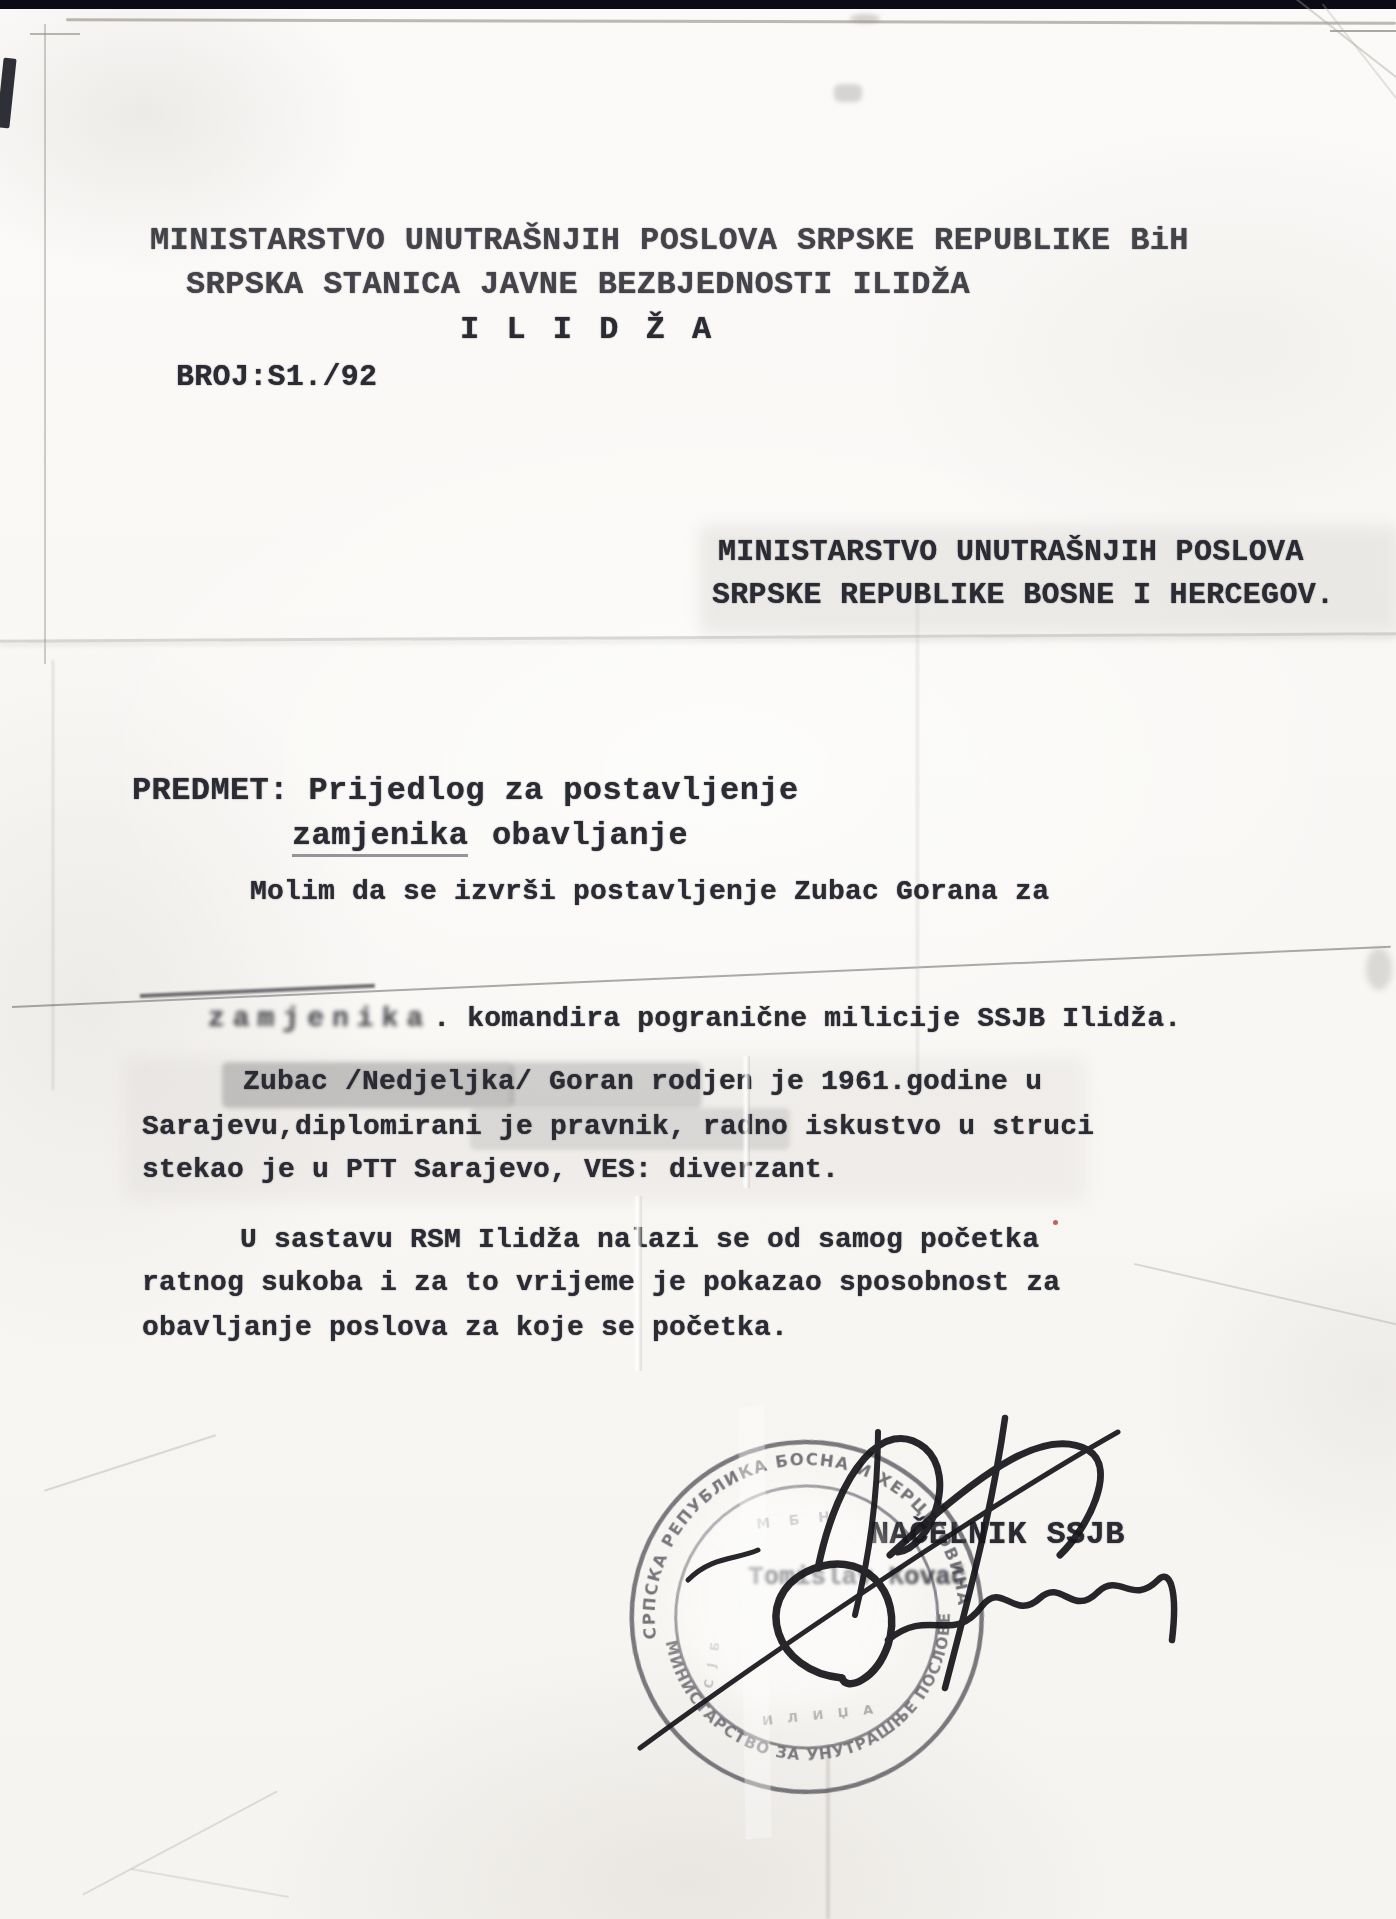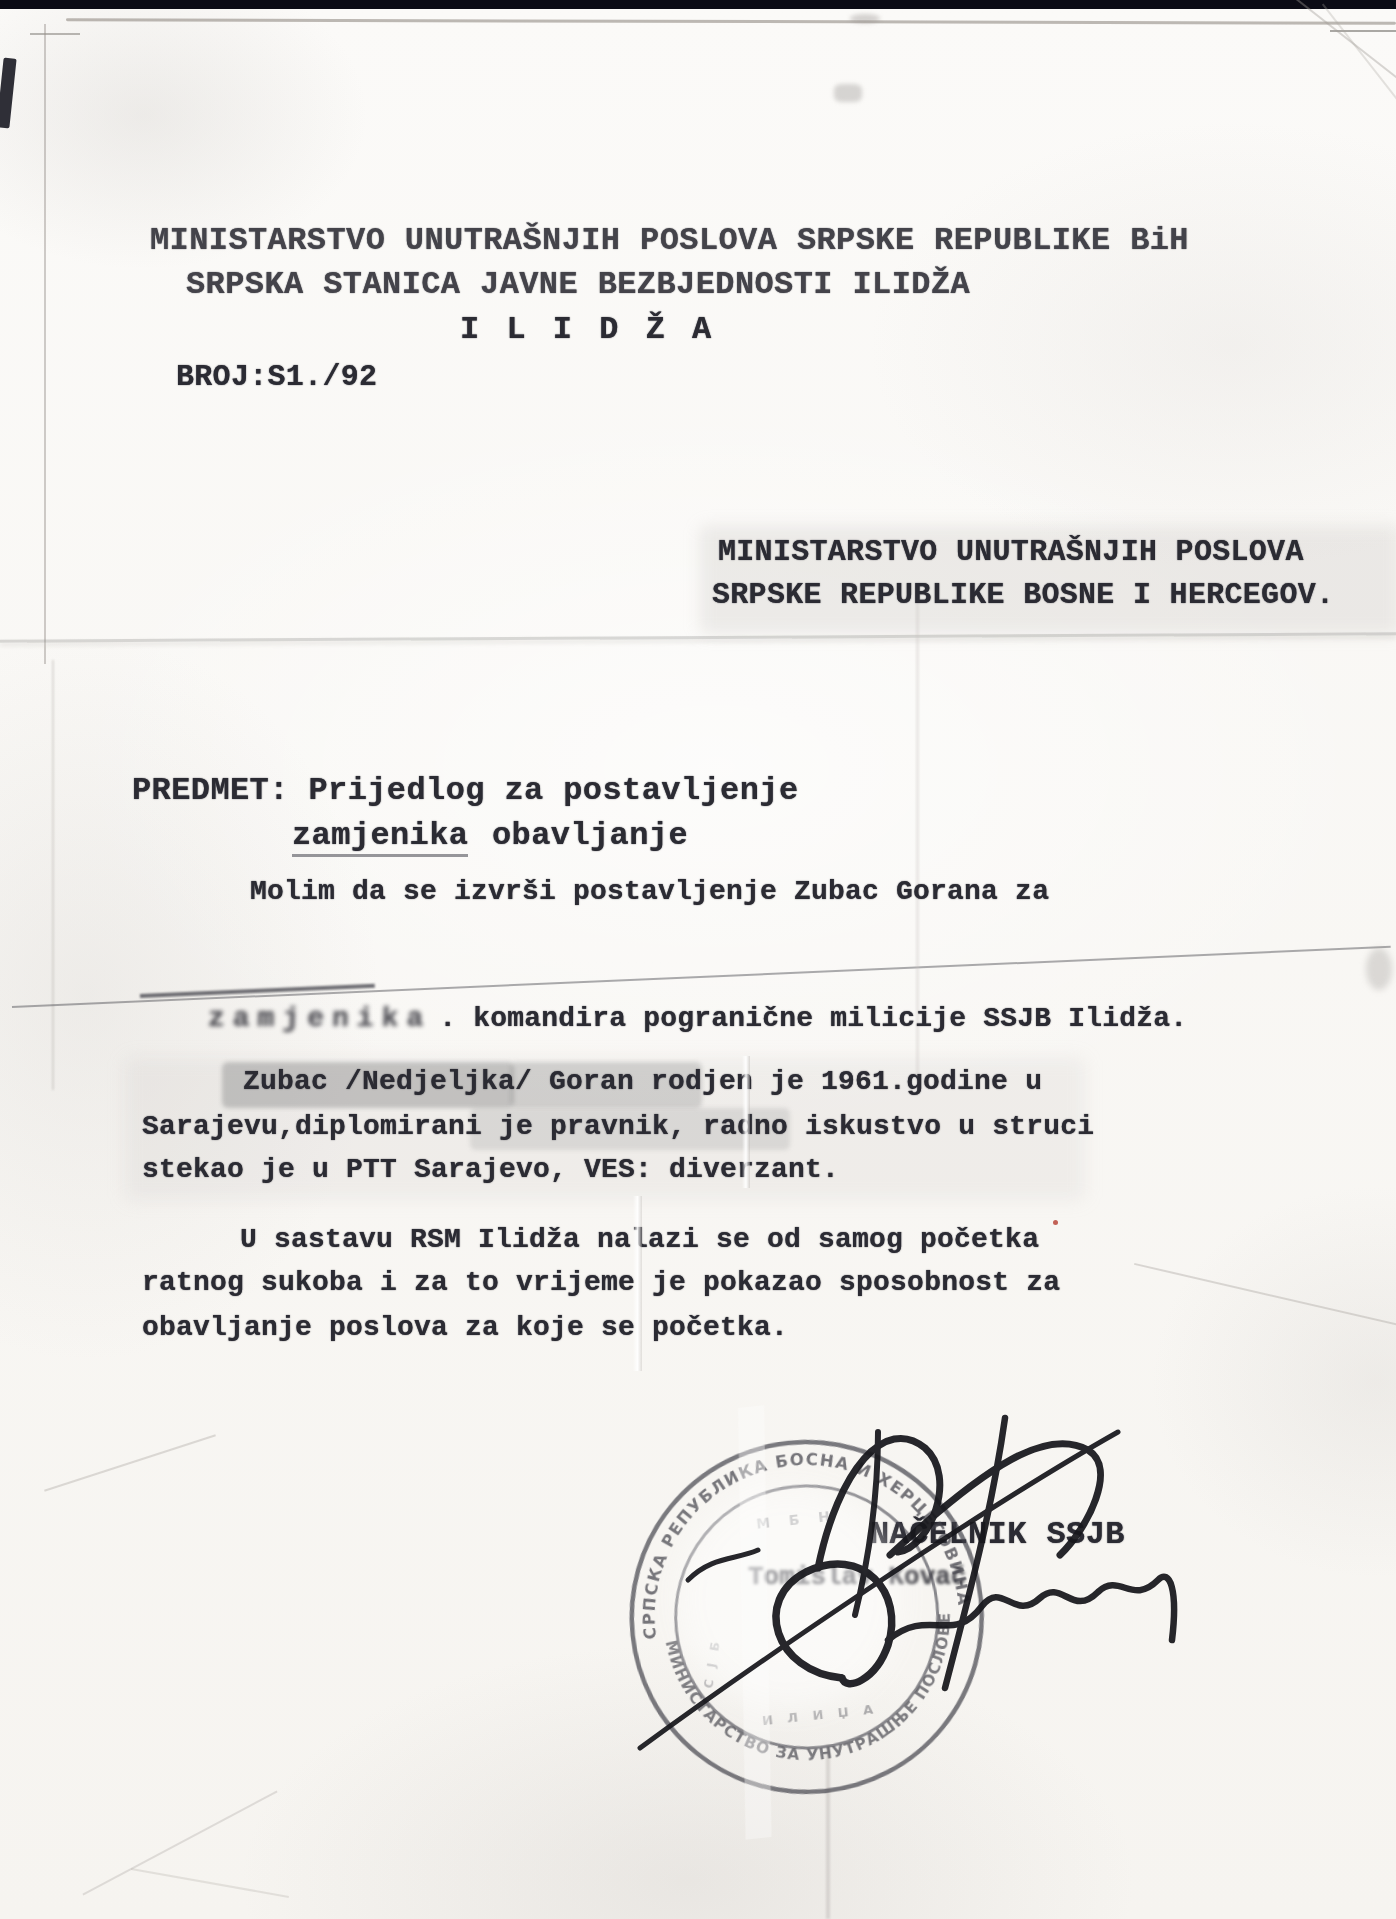--- a/index.html
+++ b/index.html
@@ -79,21 +79,21 @@
 
   <div class="t sz30 blur1" style="left:718px;top:535px;">MINISTARSTVO UNUTRAŠNJIH POSLOVA</div>
   <div class="t sz30 blur1" style="left:712px;top:578px;">SRPSKE REPUBLIKE BOSNE I HERCEGOV.</div>
 
   <div class="t sz32" style="left:132px;top:772px;">PREDMET: Prijedlog za postavljenje</div>
   <div class="t sz32 uword" style="left:292px;top:817px;">zamjenika</div>
   <div class="t sz32" style="left:492px;top:817px;">obavljanje</div>
 
   <div class="t sz28" style="left:250px;top:876px;">Molim da se izvrši postavljenje Zubac Gorana za</div>
   <div class="t sz28" style="left:140px;top:972px;">
-    <span class="struck">zamjenika</span><span style="margin-left:8px;">. komandira pogranične milicije SSJB Ilidža.</span>
+    <span class="struck">zamjenika</span><span style="margin-left:2px;">. komandira pogranične milicije SSJB Ilidža.</span>
   </div>
 
   <div class="t sz28" style="left:243px;top:1066px;">Zubac /Nedjeljka/ Goran rodjen je 1961.godine u</div>
   <div class="t sz28" style="left:142px;top:1111px;">Sarajevu,diplomirani je pravnik, radno iskustvo u struci</div>
   <div class="t sz28" style="left:142px;top:1154px;">stekao je u PTT Sarajevo, VES: diverzant.</div>
 
   <div class="t sz28" style="left:240px;top:1224px;">U sastavu RSM Ilidža nalazi se od samog početka</div>
   <div class="t sz28" style="left:142px;top:1267px;">ratnog sukoba i za to vrijeme je pokazao sposobnost za</div>
   <div class="t sz28" style="left:142px;top:1312px;">obavljanje poslova za koje se početka.</div>
 

